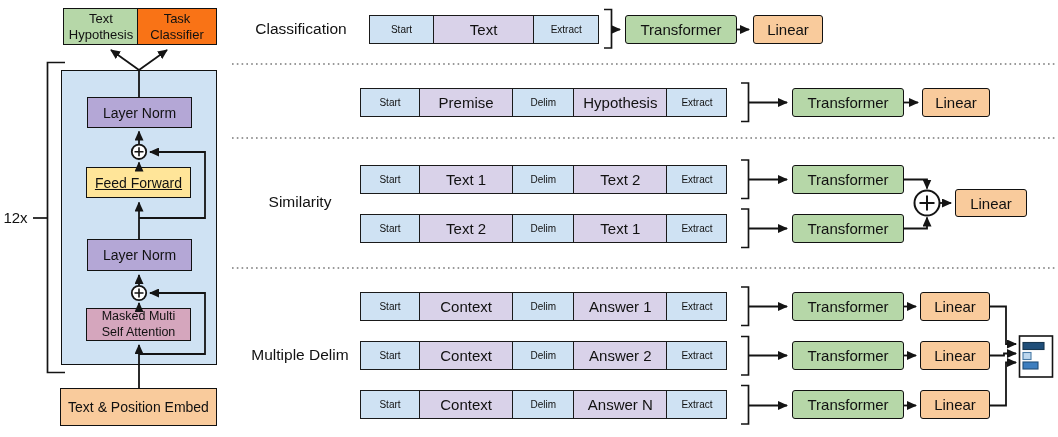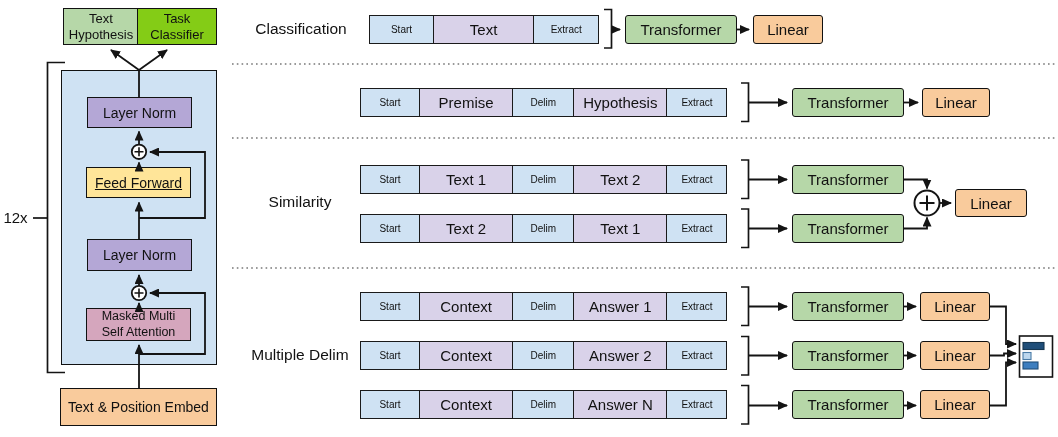--- a/index.html
+++ b/index.html
@@ -4,21 +4,21 @@
 <style>
   html,body{margin:0;padding:0;background:#fff;}
   .stage{position:relative;width:1058px;height:437px;background:#ffffff;overflow:hidden;
          font-family:"Liberation Sans","DejaVu Sans",sans-serif;color:#111;}
   .stage *{box-sizing:border-box;}
   
   .abox{position:absolute;display:flex;align-items:center;justify-content:center;
         text-align:center;border:1.6px solid #111;}
   
   .box-tp{left:63px;top:8px;width:76px;height:37px;background:#b6d7a8;font-size:13px;line-height:1.22;}
-  .box-tc{left:137px;top:8px;width:80px;height:37px;background:#84cc16;font-size:13px;line-height:1.22;}
+  .box-tc{left:137px;top:8px;width:80px;height:37px;background:#f97316;font-size:13px;line-height:1.22;}
   .box-container{left:61px;top:70px;width:156px;height:295px;background:#cfe2f3;}
   .box-ln1{left:87px;top:97px;width:105px;height:31px;background:#b4a7d6;font-size:14px;}
   .box-ff{left:86px;top:167px;width:105px;height:31px;background:#ffe599;font-size:14px;text-decoration:underline;}
   .box-ln2{left:87px;top:239px;width:105px;height:32px;background:#b4a7d6;font-size:14px;}
   .box-attn{left:86px;top:308px;width:105px;height:33px;background:#d5a6bd;font-size:12.5px;
             line-height:1.25;padding:0 11px;}
   .box-embed{left:60px;top:388px;width:157px;height:38px;background:#f9cb9c;font-size:14px;}
   .lbl-12x{position:absolute;left:0;top:209px;width:31px;text-align:center;font-size:15px;}
   
   .rowlabel{position:absolute;font-size:15.5px;text-align:center;}

